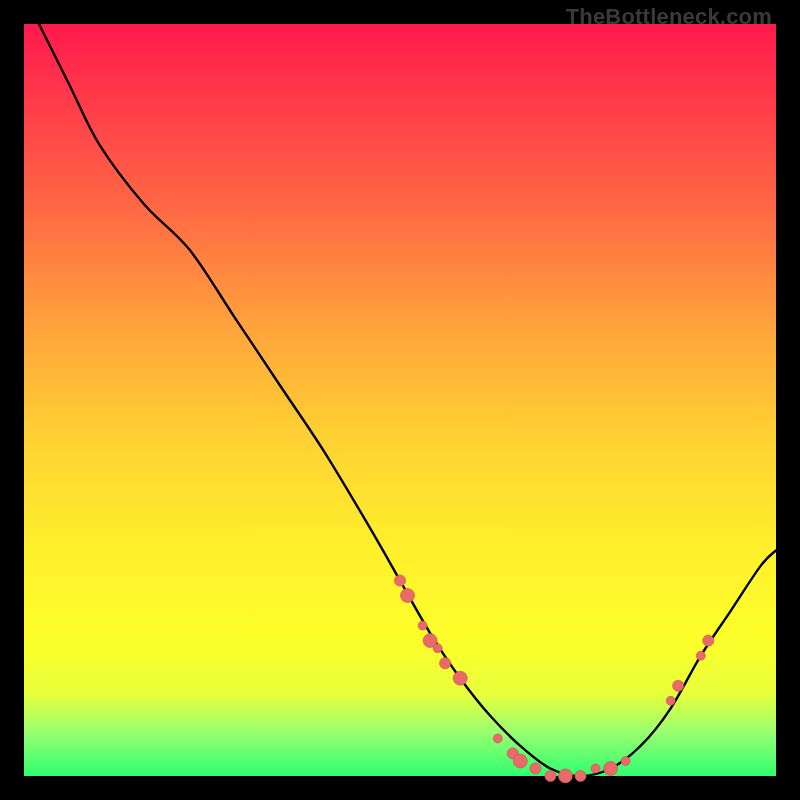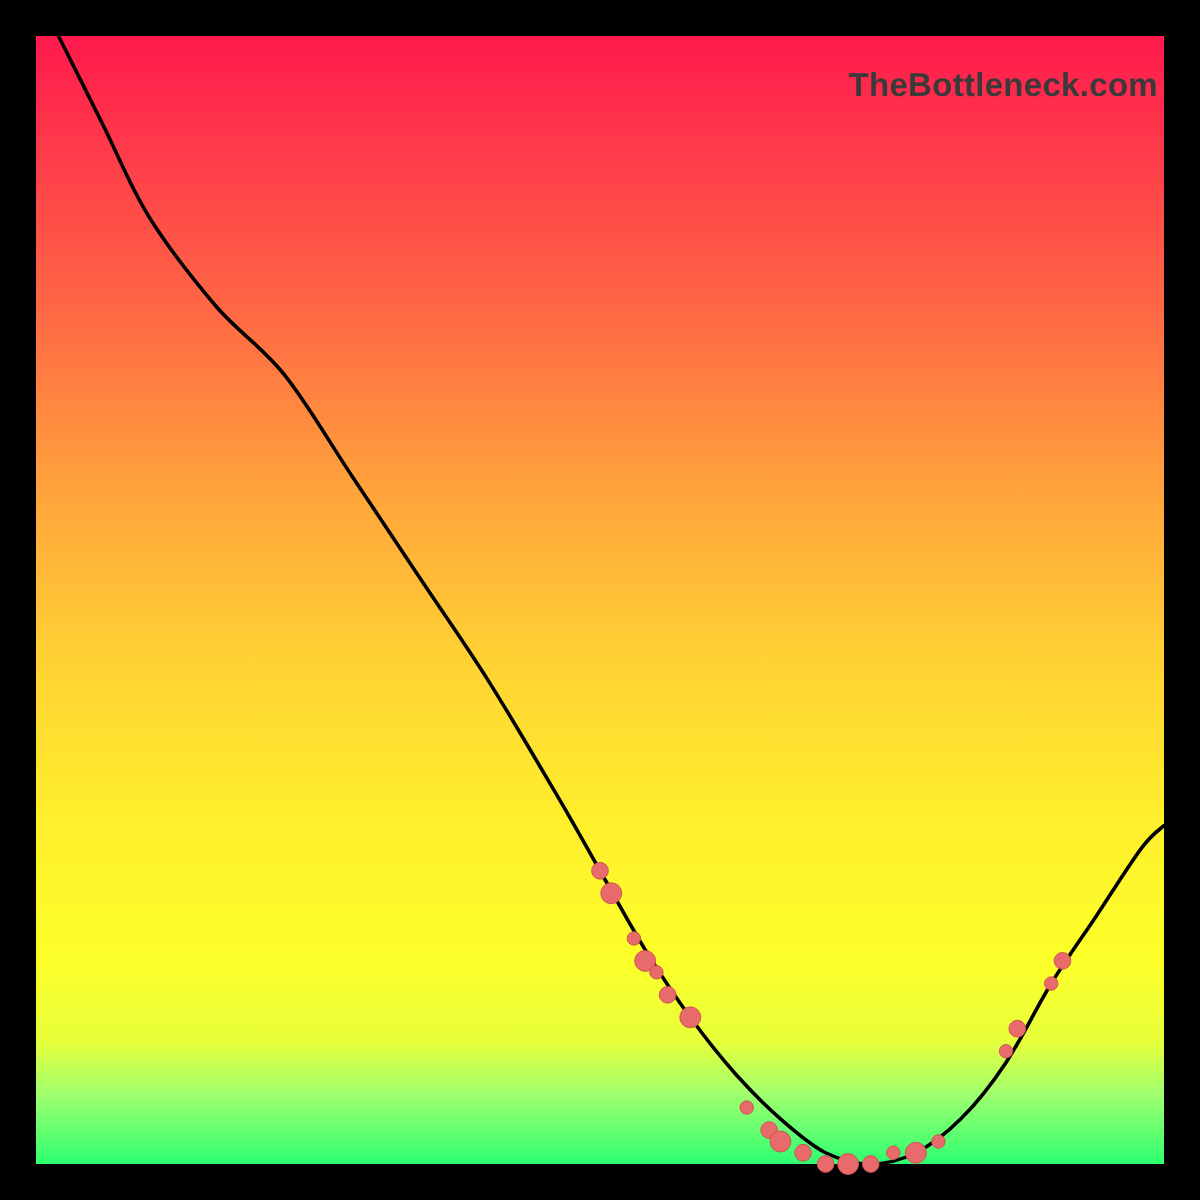--- a/index.html
+++ b/index.html
@@ -36,21 +36,20 @@
     );
   }
   .attribution {
     position: absolute;
     right: 28px;
     top: 4px;
     font-size: 22px;
     font-weight: 600;
     color: #3a3a3a;
     letter-spacing: 0.2px;
-    margin-top: 40px;
   }
   svg.curve {
     position: absolute;
     left: 0;
     top: 0;
     width: 752px;
     height: 752px;
     overflow: visible;
   }
   .curve-path {

